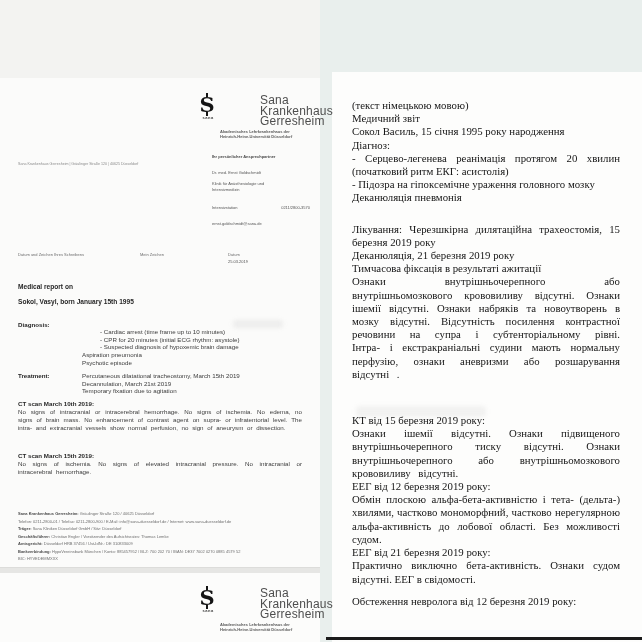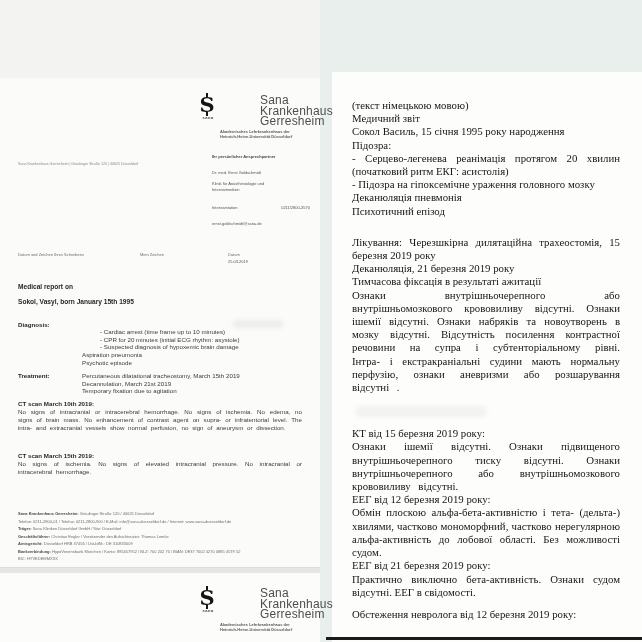--- a/index.html
+++ b/index.html
@@ -150,25 +150,24 @@
       </div>
     </div>
   </div>
 
   <div class="abs smudge" style="left:356px;top:406px;width:130px;height:11px;background:rgba(185,185,185,0.16);"></div>
 
   <div class="abs ua" style="left:352px;top:99px;">
     <div class="right">(текст німецькою мовою)</div>
     <div class="b">Медичний звіт</div>
     <div class="b">Сокол Василь, 15 січня 1995 року народження</div>
-    <div class="b">Підозра:</div>
+    <div class="b">Діагноз:</div>
     <div class="para">- Серцево-легенева реанімація протягом 20 хвилин (початковий ритм ЕКГ: асистолія)</div>
     <div>- Підозра на гіпоксемічне ураження головного мозку</div>
     <div>Деканюляція пневмонія</div>
-    <div>Психотичний епізод</div>
     <div class="sp18"></div>
     <div class="para"><span class="b">Лікування</span><span>: Черезшкірна дилятаційна трахеостомія, 15 березня 2019 року</span></div>
     <div>Деканюляція, 21 березня 2019 року</div>
     <div>Тимчасова фіксація в результаті ажитації</div>
     <div class="para spread">Ознаки внутрішньочерепного або внутрішньомозкового крововиливу відсутні. Ознаки ішемії відсутні. Ознаки набряків та новоутворень в мозку відсутні. Відсутність посилення контрастної речовини на супра і субтенторіальному рівні. Інтра- і екстракраніальні судини мають нормальну перфузію, ознаки аневризми або розшарування відсутні .</div>
     <div class="sp33"></div>
     <div class="b">КТ від 15 березня 2019 року:</div>
     <div class="para spread">Ознаки ішемії відсутні. Ознаки підвищеного внутрішньочерепного тиску відсутні. Ознаки внутрішньочерепного або внутрішньомозкового крововиливу відсутні.</div>
     <div class="b">ЕЕГ від 12 березня 2019 року:</div>
     <div class="para">Обмін плоскою альфа-бета-активністю і тета- (дельта-) хвилями, частково мономорфний, частково нерегулярною альфа-активність до лобової області. Без можливості судом.</div>

